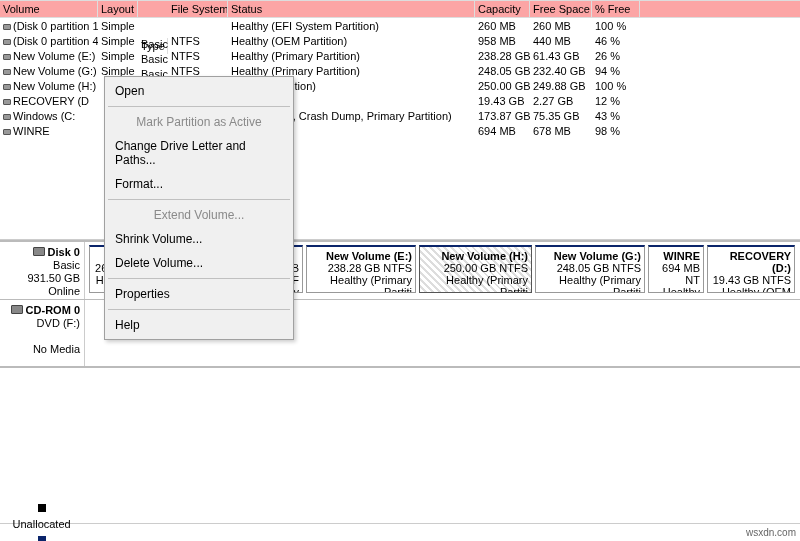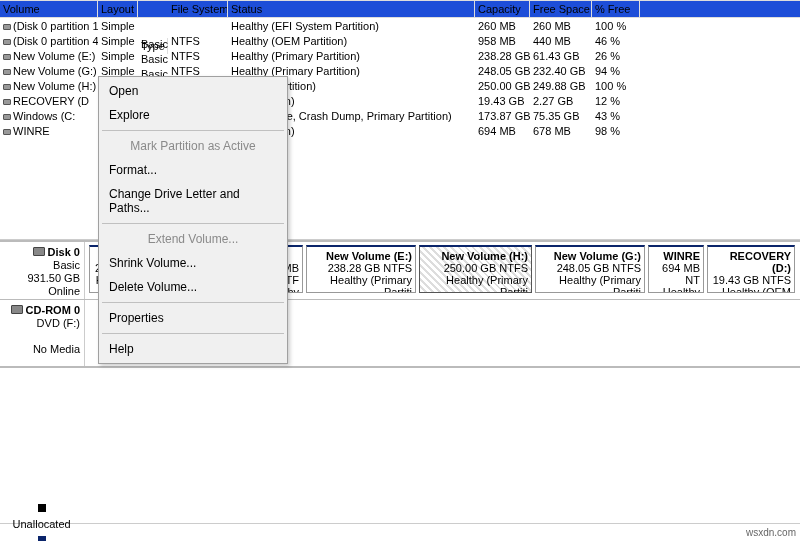--- a/index.html
+++ b/index.html
@@ -14,21 +14,21 @@
     }
     .pane-top {
       border-bottom: 1px solid #ccc;
       height: 240px;
       overflow: hidden;
       background: #fff;
     }
     .headers {
       display: flex;
       height: 18px;
-      background: #1d4ed8;
+      background: #fca5a5;
       border-top: 1px solid #ddd;
       border-bottom: 1px solid #ddd;
     }
     .headers > div {
       height: 100%;
       display: flex;
       align-items: center;
       padding-left: 3px;
       border-right: 1px solid #ddd;
       white-space: nowrap;
@@ -59,21 +59,21 @@
       width: 8px;
       height: 6px;
       background: #999;
       border: 1px solid #555;
       border-radius: 1px;
       margin-right: 2px;
       vertical-align: middle;
     }
     .context-menu {
       position: absolute;
-      left: 98px;
+      left: 104px;
       top: 76px;
       width: 190px;
       background: #f0f0f0;
       border: 1px solid #a0a0a0;
       box-shadow: 2px 2px 4px rgba(0,0,0,0.2);
       padding: 2px;
       z-index: 100;
     }
     .menu-item {
       padding: 5px 8px;
@@ -277,25 +277,24 @@
     <div class="disk-header" style="border-right:1px solid #ccc; width:85px;">
       <b>CD-ROM 0</b><br>
       <span>DVD (F:)</span><br><br>
       <span>No Media</span>
     </div>
   </div>
 </div>
 
 <div class="context-menu">
   <div class="menu-item">Open</div>
-  <div class="menu-item">Explore</div>
   <div class="menu-sep"></div>
   <div class="menu-item disabled">Mark Partition as Active</div>
+  <div class="menu-item">Change Drive Letter and Paths...</div>
   <div class="menu-item">Format...</div>
-  <div class="menu-item">Change Drive Letter and Paths...</div>
   <div class="menu-sep"></div>
   <div class="menu-item disabled">Extend Volume...</div>
   <div class="menu-item">Shrink Volume...</div>
   <div class="menu-item">Delete Volume...</div>
   <div class="menu-sep"></div>
   <div class="menu-item">Properties</div>
   <div class="menu-sep"></div>
   <div class="menu-item">Help</div>
 </div>
 

